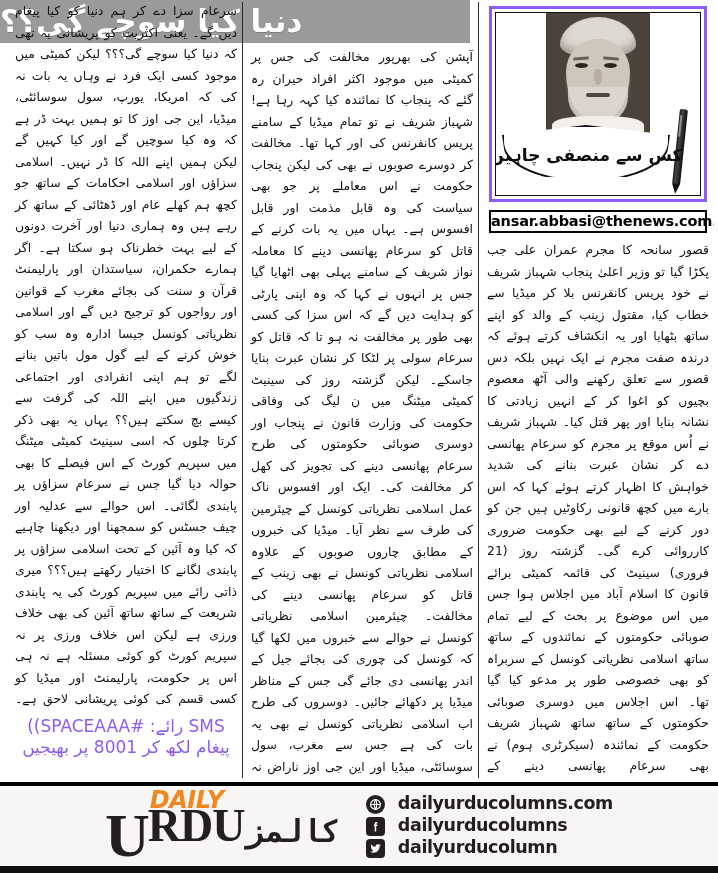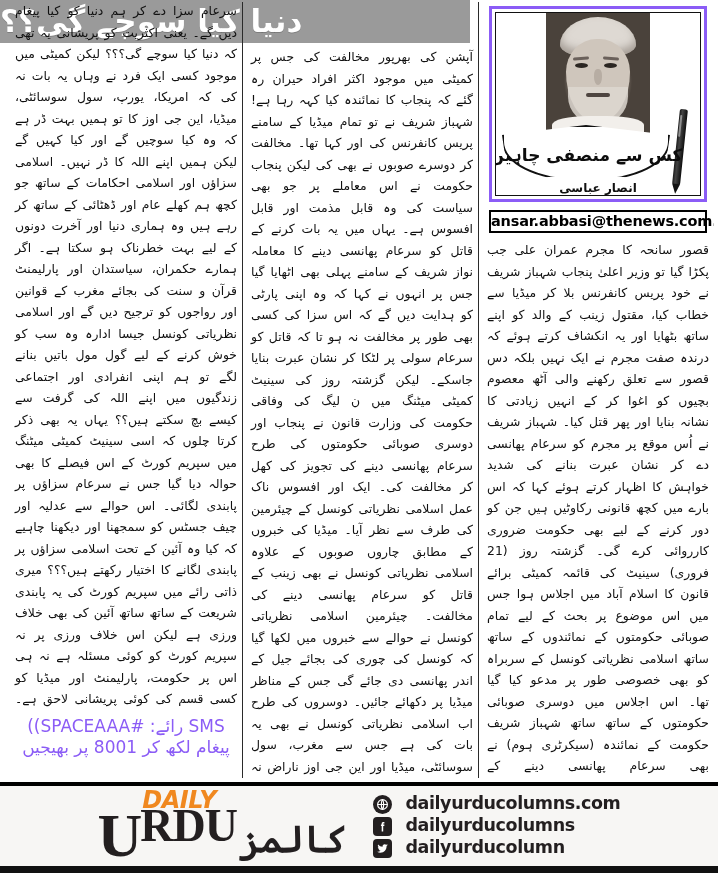--- a/index.html
+++ b/index.html
@@ -311,26 +311,26 @@
     letter-spacing: -0.5px;
     margin-bottom: -3px;
     margin-left: 2px;
   }
   .logo-rdu {
     font-size: 46px;
     font-weight: 700;
     letter-spacing: -1px;
   }
   .logo-kalamz {
-    font-size: 37px;
+    font-size: 31px;
     font-weight: 700;
     color: #231f20;
     margin-left: 2px;
-    margin-bottom: 6px;
-    font-family: Liberation Sans, sans-serif;
+    margin-bottom: 15px;
+    font-family: Liberation Mono, monospace;
     direction: rtl;
   }
 
   .socials {
     display: flex;
     flex-direction: column;
     gap: 3px;
   }
   .social-row {
     display: flex;
@@ -392,21 +392,20 @@
             <div class="ph-shirt"></div>
           </div>
 
           <div class="pen"></div>
 
           <div class="ribbon">
             <div class="ribbon-shape"></div>
             <div class="ribbon-text">کس سے منصفی چاہیں</div>
           </div>
 
-          <div class="author-name">انصار عباسی</div>
         </div>
       </div>
 
       <div class="email-bar">ansar.abbasi@thenews.com.pk</div>
 
       <div class="urdu" style="margin-top:6px">قصور سانحہ کا مجرم عمران علی جب پکڑا گیا تو وزیر اعلیٰ پنجاب شہباز شریف نے خود پریس کانفرنس بلا کر میڈیا سے خطاب کیا، مقتول زینب کے والد کو اپنے ساتھ بٹھایا اور یہ انکشاف کرتے ہوئے کہ درندہ صفت مجرم نے ایک نہیں بلکہ دس قصور سے تعلق رکھنے والی آٹھ معصوم بچیوں کو اغوا کر کے انہیں زیادتی کا نشانہ بنایا اور پھر قتل کیا۔ شہباز شریف نے اُس موقع پر مجرم کو سرعام پھانسی دے کر نشان عبرت بنانے کی شدید خواہش کا اظہار کرتے ہوئے کہا کہ اس بارے میں کچھ قانونی رکاوٹیں ہیں جن کو دور کرنے کے لیے بھی حکومت ضروری کارروائی کرے گی۔ گزشتہ روز (21 فروری) سینیٹ کی قائمہ کمیٹی برائے قانون کا اسلام آباد میں اجلاس ہوا جس میں اس موضوع پر بحث کے لیے تمام صوبائی حکومتوں کے نمائندوں کے ساتھ ساتھ اسلامی نظریاتی کونسل کے سربراہ کو بھی خصوصی طور پر مدعو کیا گیا تھا۔ اس اجلاس میں دوسری صوبائی حکومتوں کے ساتھ ساتھ شہباز شریف حکومت کے نمائندہ (سیکرٹری ہوم) نے بھی سرعام پھانسی دینے کے</div>
     </div>
 
     <div class="col col-2">
       <div class="urdu" style="padding-top:46px">آپشن کی بھرپور مخالفت کی جس پر کمیٹی میں موجود اکثر افراد حیران رہ گئے کہ پنجاب کا نمائندہ کیا کہہ رہا ہے! شہباز شریف نے تو تمام میڈیا کے سامنے پریس کانفرنس کی اور کہا تھا۔ مخالفت کر دوسرے صوبوں نے بھی کی لیکن پنجاب حکومت نے اس معاملے پر جو بھی سیاست کی وہ قابل مذمت اور قابل افسوس ہے۔ یہاں میں یہ بات کرنے کے قاتل کو سرعام پھانسی دینے کا معاملہ نواز شریف کے سامنے پہلی بھی اٹھایا گیا جس پر انہوں نے کہا کہ وہ اپنی پارٹی کو ہدایت دیں گے کہ اس سزا کی کسی بھی طور پر مخالفت نہ ہو تا کہ قاتل کو سرعام سولی پر لٹکا کر نشان عبرت بنایا جاسکے۔ لیکن گزشتہ روز کی سینیٹ کمیٹی میٹنگ میں ن لیگ کی وفاقی حکومت کی وزارت قانون نے پنجاب اور دوسری صوبائی حکومتوں کی طرح سرعام پھانسی دینے کی تجویز کی کھل کر مخالفت کی۔ ایک اور افسوس ناک عمل اسلامی نظریاتی کونسل کے چیئرمین کی طرف سے نظر آیا۔ میڈیا کی خبروں کے مطابق چاروں صوبوں کے علاوہ اسلامی نظریاتی کونسل نے بھی زینب کے قاتل کو سرعام پھانسی دینے کی مخالفت۔ چیئرمین اسلامی نظریاتی کونسل نے حوالے سے خبروں میں لکھا گیا کہ کونسل کی چوری کی بجائے جیل کے اندر پھانسی دی جائے گی جس کے مناظر میڈیا پر دکھائے جائیں۔ دوسروں کی طرح اب اسلامی نظریاتی کونسل نے بھی یہ بات کی ہے جس سے مغرب، سول سوسائٹی، میڈیا اور این جی اوز ناراض نہ ہو جائیں۔ کمیٹی ذرائع کے مطابق کئی شرکاء نے بار بار اس بات کا حوالہ دیا کہ</div>

